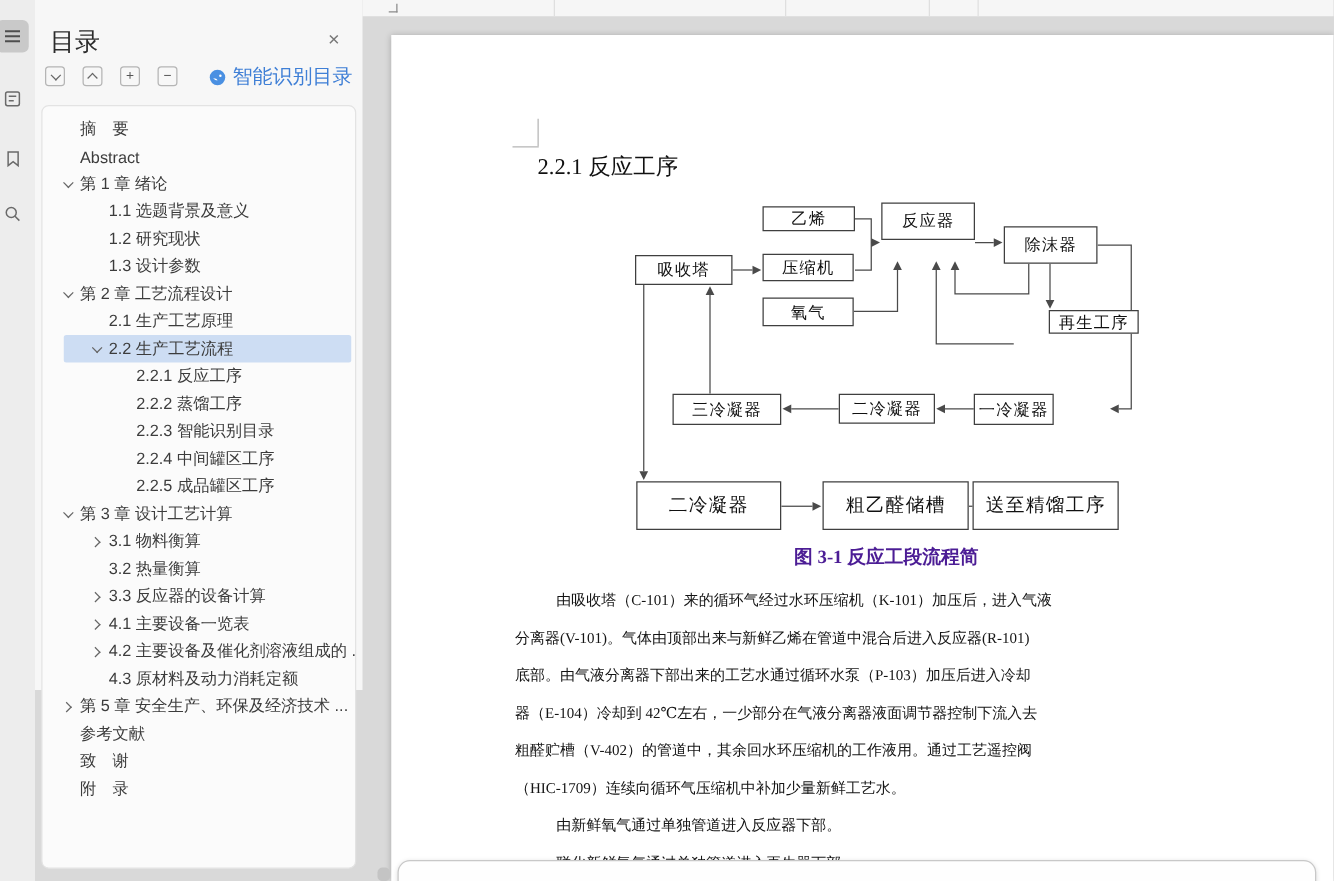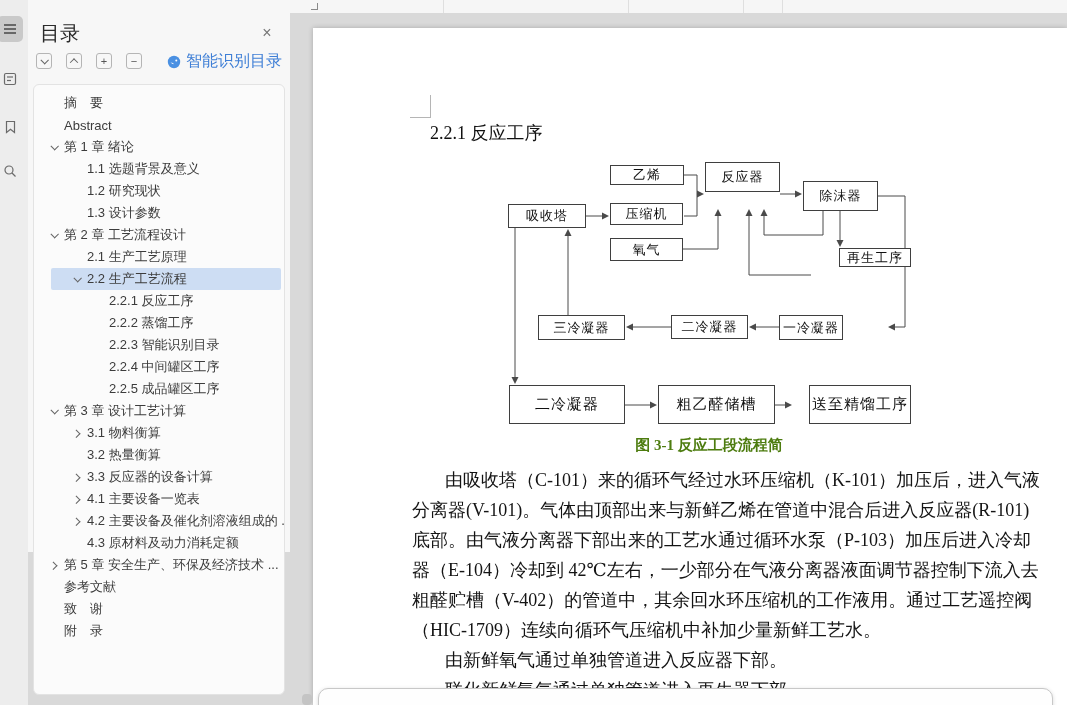--- a/index.html
+++ b/index.html
@@ -56,22 +56,22 @@
           box-shadow:0 0 5px rgba(0,0,0,0.22); font-family:"Liberation Serif","DejaVu Serif",serif; }
   .crop-v { position:absolute; left:117px; top:67px; width:1px; height:22px; background:#b5b5b5; }
   .crop-h { position:absolute; left:97px; top:89px; width:21px; height:1px; background:#b5b5b5; }
   .heading { position:absolute; left:117px; top:93px; font-size:18px; font-weight:500; color:#111; }
 
   .connectors { position:absolute; left:0; top:0; pointer-events:none; }
   .dbox { position:absolute; border:1px solid #3f3f3f; background:#fff; display:flex; align-items:center;
           justify-content:center; font-size:13px; color:#111; letter-spacing:1px; white-space:nowrap; }
   .dbox.big { font-size:15px; }
   .caption { position:absolute; left:196px; top:408px; width:400px; text-align:center;
-             font-size:15px; font-weight:bold; color:#4d7c0f; }
-  .bodytext { position:absolute; left:99px; top:437px; width:584px; font-size:18px; color:#141414; line-height:30px; }
+             font-size:15px; font-weight:bold; color:#4c1d95; }
+  .bodytext { position:absolute; left:99px; top:437px; width:584px; font-size:12px; color:#141414; line-height:30px; }
   .bodytext .line { white-space:nowrap; }
   .bodytext .indent { padding-left:33px; }
 
   .float-bar { position:absolute; left:28px; top:688px; width:735px; height:28px; background:#fefefe;
                border:1px solid #c8c8c8; border-radius:10px; box-shadow:0 1px 4px rgba(0,0,0,0.15); }
   .scroll-nub { position:absolute; left:12px; top:694px; width:10px; height:11px; background:#c4c4c4; border-radius:4px; }
 </style>
 </head>
 <body>
 
@@ -297,21 +297,21 @@
       <div class="dbox" style="left:490px; top:153px; width:75px; height:30px;">除沫器</div>
       <div class="dbox" style="left:195px; top:176px; width:78px; height:24px;">吸收塔</div>
       <div class="dbox" style="left:297px; top:175px; width:73px; height:22px;">压缩机</div>
       <div class="dbox" style="left:297px; top:210px; width:73px; height:23px;">氧气</div>
       <div class="dbox" style="left:526px; top:220px; width:72px; height:19px;">再生工序</div>
       <div class="dbox" style="left:225px; top:287px; width:87px; height:25px;">三冷凝器</div>
       <div class="dbox" style="left:358px; top:287px; width:77px; height:24px;text-align:center;">二冷凝器</div>
       <div class="dbox" style="left:466px; top:287px; width:64px; height:25px;text-align:right;">一冷凝器</div>
       <div class="dbox big" style="left:196px; top:357px; width:116px; height:39px;">二冷凝器</div>
       <div class="dbox big" style="left:345px; top:357px; width:117px; height:39px;">粗乙醛储槽</div>
-      <div class="dbox big" style="left:496px; top:357px; width:102px; height:39px;">送至精馏工序</div>
+      <div class="dbox big" style="left:465px; top:357px; width:117px; height:39px;">送至精馏工序</div>
 
       <div class="caption">图 3-1 反应工段流程简</div>
 
       <div class="bodytext">
         <div class="line indent">由吸收塔（C-101）来的循环气经过水环压缩机（K-101）加压后，进入气液</div>
         <div class="line">分离器(V-101)。气体由顶部出来与新鲜乙烯在管道中混合后进入反应器(R-101)</div>
         <div class="line">底部。由气液分离器下部出来的工艺水通过循环水泵（P-103）加压后进入冷却</div>
         <div class="line">器（E-104）冷却到 42℃左右，一少部分在气液分离器液面调节器控制下流入去</div>
         <div class="line">粗醛贮槽（V-402）的管道中，其余回水环压缩机的工作液用。通过工艺遥控阀</div>
         <div class="line">（HIC-1709）连续向循环气压缩机中补加少量新鲜工艺水。</div>

